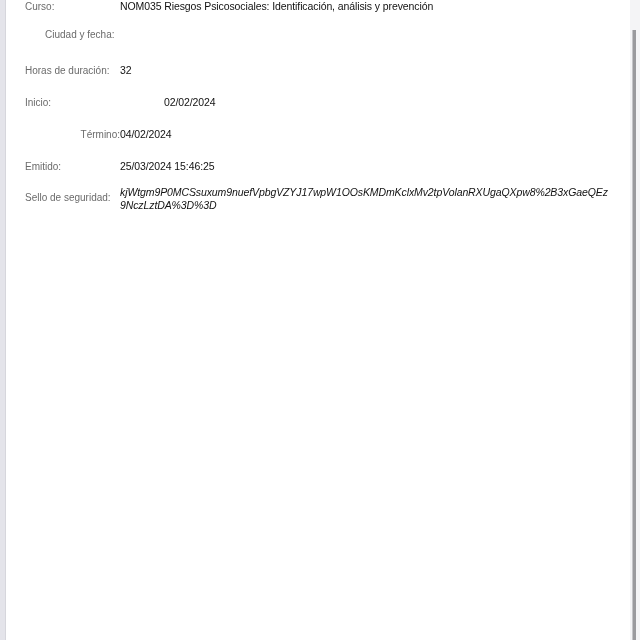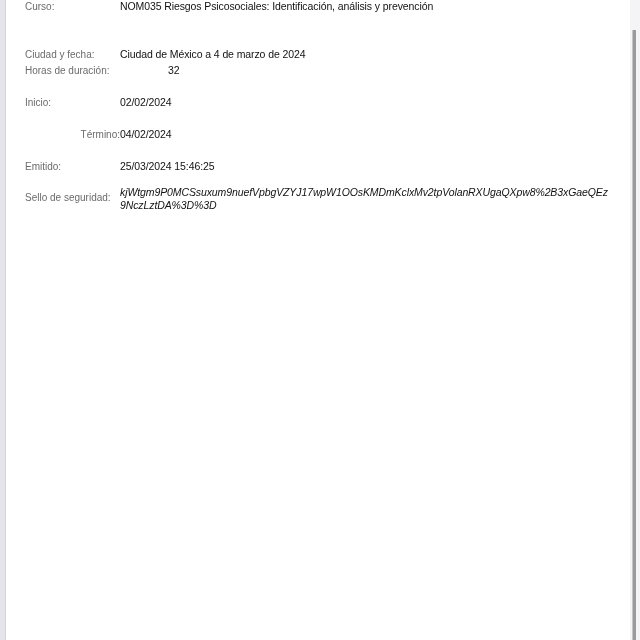--- a/index.html
+++ b/index.html
@@ -74,29 +74,28 @@
 </head>
 <body>
 
 <div class="left-border"></div>
 
 <div class="doc">
   <div class="row" style="top:0px;justify-content:flex-end;">
     <span class="label">Curso:</span>
     <span class="value">NOM035  Riesgos Psicosociales: Identificación, análisis y prevención</span>
   </div>
-  <div class="row" style="top:48px;">
+  <div class="row" style="top:28px;margin-left:20px;">
     <span class="label">Ciudad y fecha:</span>
-    <span class="value">Ciudad de México a 4 de marzo de 2024</span>
   </div>
-  <div class="row" style="top:64px;gap:48px;">
+  <div class="row" style="top:64px;">
     <span class="label">Horas de duración:</span>
     <span class="value">32</span>
   </div>
-  <div class="row" style="top:96px;">
+  <div class="row" style="top:96px;gap:44px;">
     <span class="label">Inicio:</span>
     <span class="value">02/02/2024</span>
   </div>
   <div class="row" style="top:128px;text-align:right;">
     <span class="label">Término:</span>
     <span class="value">04/02/2024</span>
   </div>
   <div class="row" style="top:160px;">
     <span class="label">Emitido:</span>
     <span class="value">25/03/2024 15:46:25</span>

